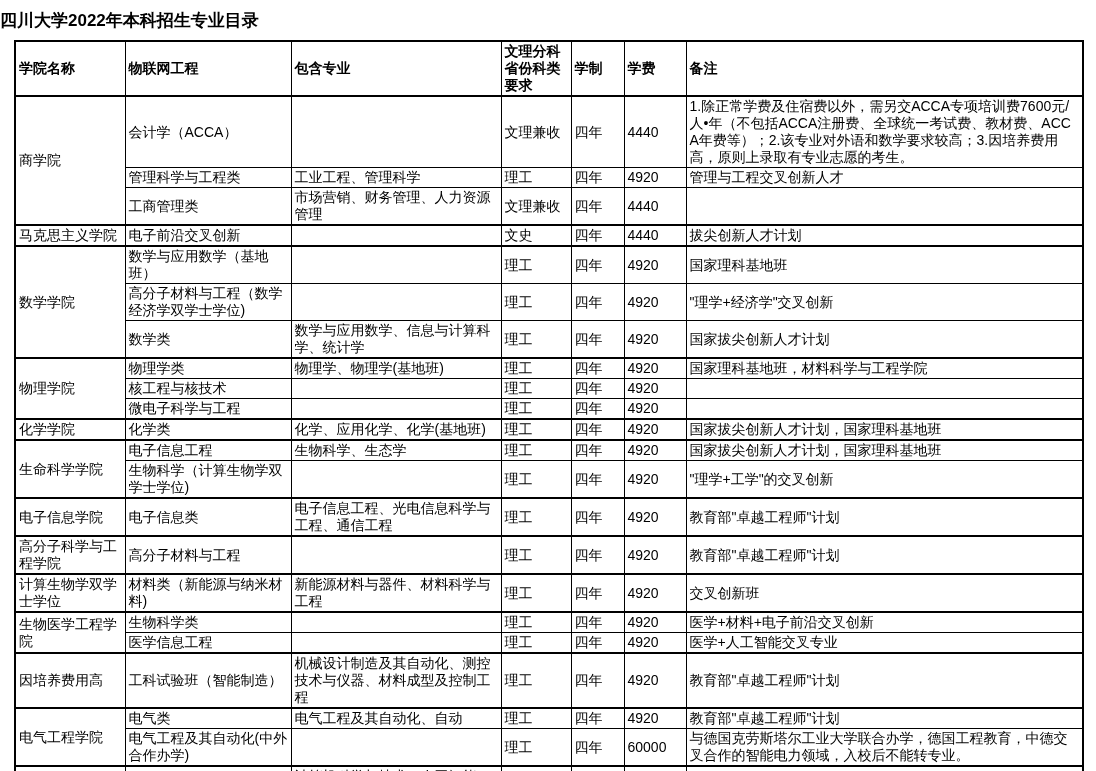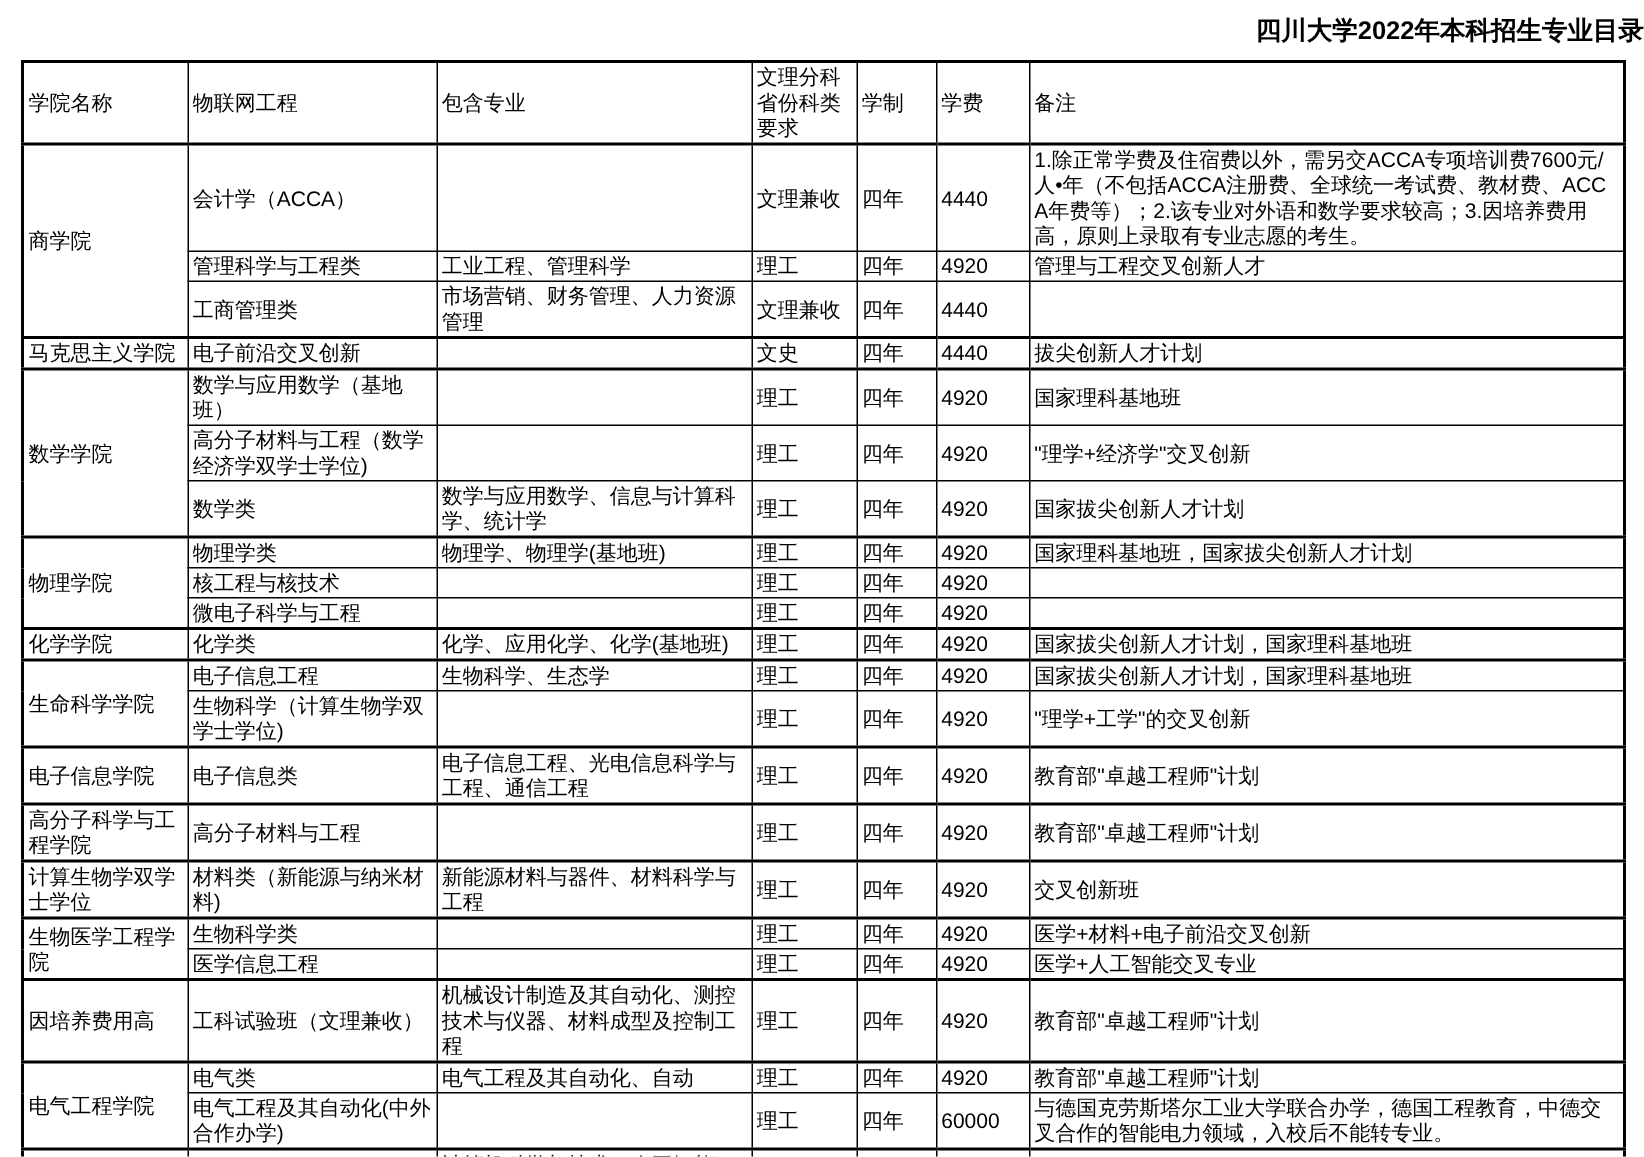--- a/index.html
+++ b/index.html
@@ -2,36 +2,36 @@
 <html><head>
 <meta charset="utf-8">
 <style>
   html,body { margin:0; padding:0; }
   body {
     width:1096px; height:771px; background:#ffffff;
     font-family:"Liberation Sans","DejaVu Sans",sans-serif;
     color:#000;
   }
   .page-title {
-    text-align:right; font-weight:bold; font-size:17px;
+    text-align:left; font-weight:bold; font-size:17px;
     padding:9px 0 8px 0;
   }
   table.majors {
     border-collapse:collapse; table-layout:fixed;
     margin-left:14px; width:1068px;
     border:2px solid #000;
   }
   table.majors th, table.majors td {
     border:1px solid #000;
     font-size:14px; line-height:17px;
     padding:1px 3px;
     text-align:left; vertical-align:middle;
     word-break:break-all; overflow:hidden;
   }
-  table.majors th { font-weight:normal; height:50px; }
+  table.majors th { font-weight:bold; height:50px; }
   table.majors tr.group-start td { border-top:2px solid #000; }
   td.col-fee, td.col-duration, td.col-subject { white-space:nowrap; }
 </style>
 </head>
 <body>
 
 <div class="page-title">四川大学2022年本科招生专业目录</div>
 
 <table class="majors">
   <colgroup>
@@ -114,21 +114,21 @@
         <td class="col-fee">4920</td>
         <td class="col-note">国家拔尖创新人才计划</td>
       </tr>
       <tr class="group-start">
         <td rowspan="3" class="col-college">物理学院</td>
         <td class="col-major">物理学类</td>
         <td class="col-includes">物理学、物理学(基地班)</td>
         <td class="col-subject">理工</td>
         <td class="col-duration">四年</td>
         <td class="col-fee">4920</td>
-        <td class="col-note">国家理科基地班，国家拔尖创新人才计划</td>
+        <td class="col-note">国家理科基地班，材料科学与工程学院</td>
       </tr>
       <tr>
         <td class="col-major">核工程与核技术</td>
         <td class="col-includes"></td>
         <td class="col-subject">理工</td>
         <td class="col-duration">四年</td>
         <td class="col-fee">4920</td>
         <td class="col-note"></td>
       </tr>
       <tr>
@@ -204,21 +204,21 @@
       <tr>
         <td class="col-major">医学信息工程</td>
         <td class="col-includes"></td>
         <td class="col-subject">理工</td>
         <td class="col-duration">四年</td>
         <td class="col-fee">4920</td>
         <td class="col-note">医学+人工智能交叉专业</td>
       </tr>
       <tr class="group-start">
         <td rowspan="1" class="col-college">因培养费用高</td>
-        <td class="col-major">工科试验班（文理兼收）</td>
+        <td class="col-major">工科试验班（智能制造）</td>
         <td class="col-includes">机械设计制造及其自动化、测控技术与仪器、材料成型及控制工程</td>
         <td class="col-subject">理工</td>
         <td class="col-duration">四年</td>
         <td class="col-fee">4920</td>
         <td class="col-note">教育部"卓越工程师"计划</td>
       </tr>
       <tr class="group-start">
         <td rowspan="2" class="col-college">电气工程学院</td>
         <td class="col-major">电气类</td>
         <td class="col-includes">电气工程及其自动化、自动</td>

